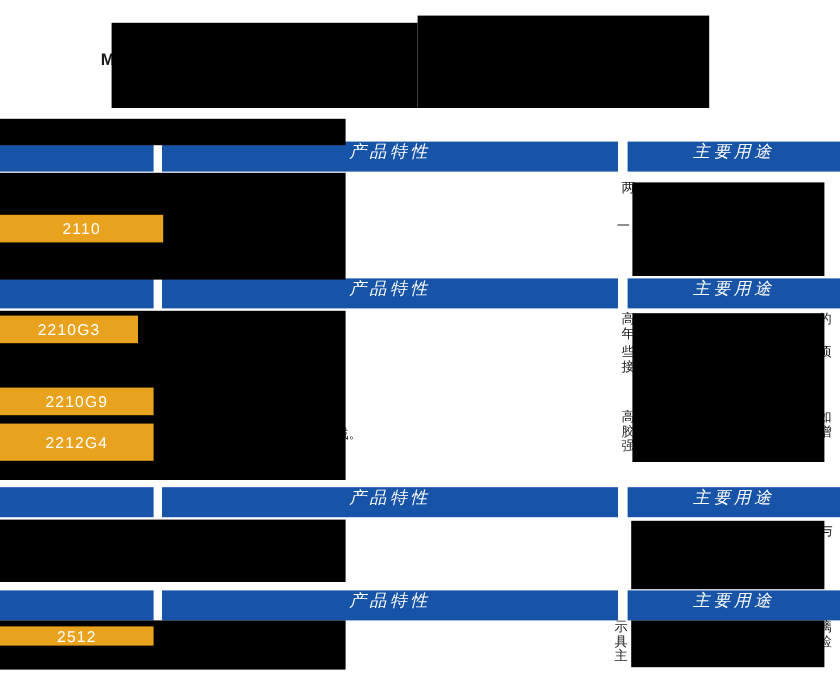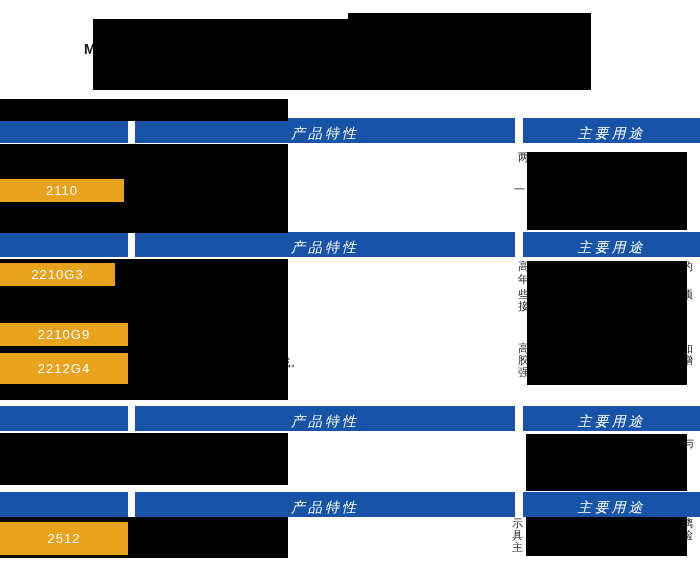--- a/index.html
+++ b/index.html
@@ -3,21 +3,21 @@
 <meta charset="utf-8">
 <style>
   html,body{margin:0;padding:0;background:#ffffff;}
   .page{
     position:relative;width:700px;height:569px;background:#ffffff;
     font-family:"Liberation Sans", sans-serif;overflow:hidden;
   }
   .redact{position:absolute;background:#000000;z-index:3;}
   .bluebar{
     position:absolute;background:#1753a6;z-index:1;
-    display:flex;align-items:flex-end;justify-content:center;
+    display:flex;align-items:flex-start;justify-content:center;
     color:#ffffff;font-size:14px;font-style:italic;letter-spacing:3px;
     font-family:"Liberation Serif", serif;
   }
   .btn{
     position:absolute;background:#e9a21d;z-index:4;
     display:flex;align-items:center;justify-content:center;
     color:#ffffff;font-size:13px;letter-spacing:1px;
     font-family:"Liberation Sans", sans-serif;
   }
   .frag{
@@ -40,21 +40,21 @@
 
   <div class="bluebar" style="left:0px;top:118px;width:128px;height:25px;"></div>
   <div class="bluebar" style="left:135px;top:118px;width:380px;height:25px;">
     <span>产品特性</span>
   </div>
   <div class="bluebar" style="left:523px;top:118px;width:177px;height:25px;">
     <span>主要用途</span>
   </div>
 
   <div class="redact" style="left:0px;top:144px;width:288px;height:89px;"></div>
-  <div class="btn" style="left:0px;top:179px;width:124px;height:23px;">2110</div>
+  <div class="btn" style="left:0px;top:179px;width:136px;height:23px;">2110</div>
 
   <span class="frag" style="left:518px;top:152px;">两</span>
   <span class="frag" style="left:514px;top:184px;">一</span>
   <span class="frag" style="left:682px;top:154px;">。</span>
   <span class="frag" style="left:682px;top:185px;">。</span>
   <div class="redact" style="left:527px;top:152px;width:160px;height:78px;"></div>
 
   <div class="bluebar" style="left:0px;top:232px;width:128px;height:25px;"></div>
   <div class="bluebar" style="left:135px;top:232px;width:380px;height:25px;">
     <span>产品特性</span>
@@ -98,21 +98,21 @@
 
   <div class="bluebar" style="left:0px;top:492px;width:128px;height:25px;"></div>
   <div class="bluebar" style="left:135px;top:492px;width:380px;height:25px;">
     <span>产品特性</span>
   </div>
   <div class="bluebar" style="left:523px;top:492px;width:177px;height:25px;">
     <span>主要用途</span>
   </div>
 
   <div class="redact" style="left:0px;top:517px;width:288px;height:41px;"></div>
-  <div class="btn" style="left:0px;top:522px;width:128px;height:33px;">2512</div>
+  <div class="btn" style="left:0px;top:522px;width:128px;height:16px;">2512</div>
 
   <span class="frag" style="left:512px;top:518px;">示</span>
   <span class="frag" style="left:512px;top:530px;">具</span>
   <span class="frag" style="left:512px;top:542px;">主</span>
   <span class="frag" style="left:682px;top:518px;">璃</span>
   <span class="frag" style="left:682px;top:530px;">检</span>
   <div class="redact" style="left:526px;top:517px;width:161px;height:39px;"></div>
 
 </div>
 

